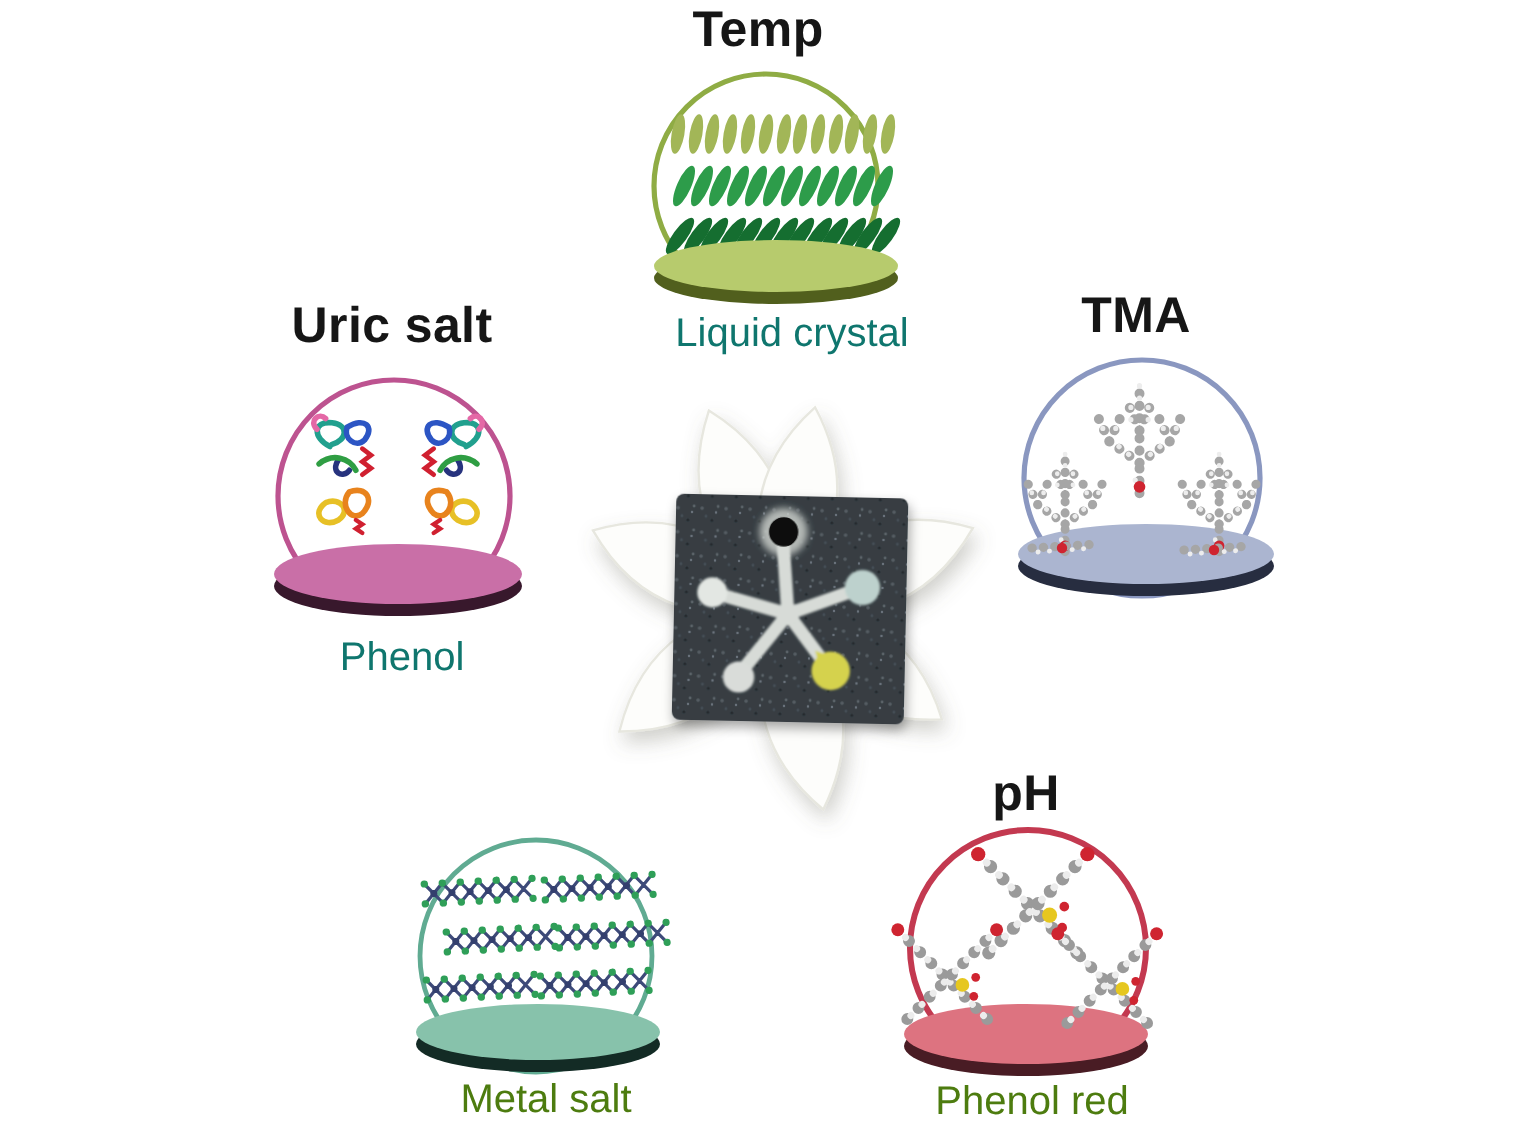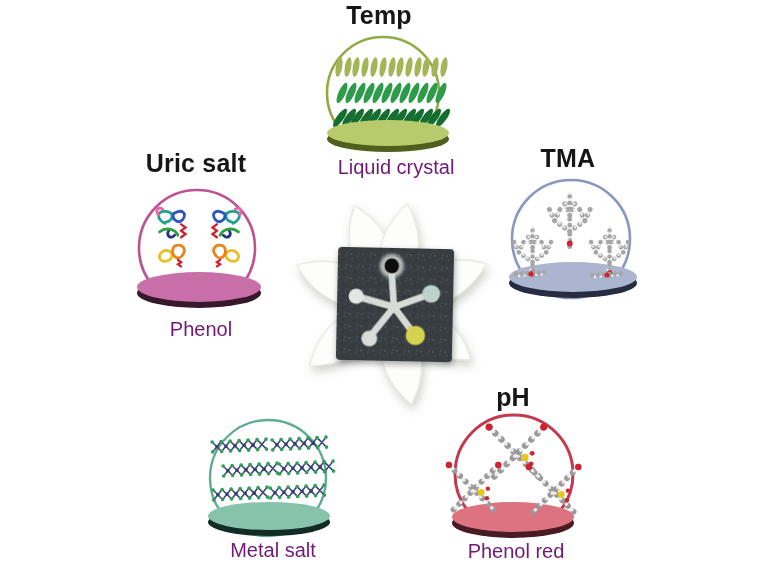--- a/index.html
+++ b/index.html
@@ -20,23 +20,23 @@
   }
   .title{
     font-size:25px;
     font-weight:700;
     color:#161616;
     letter-spacing:0.2px;
   }
   .sub{
     font-size:20px;
     font-weight:400;
-    color:#701a75;
-  }
-  .sub.muted{color:#701a75;}
+    color:#0f766e;
+  }
+  .sub.muted{color:#4d7c0f;}
   
   .bg{stroke:#a6a6a6;stroke-width:4.6;stroke-dasharray:0.1 5.6;stroke-linecap:round;fill:none;}
   .bw{stroke:#ededed;stroke-width:2.4;stroke-dasharray:0.1 5.6;stroke-linecap:round;fill:none;}
   .ballsg{stroke:#9a9a9a;stroke-width:6.2;stroke-dasharray:0.1 8.2;stroke-linecap:round;fill:none;}
   .ballsw{stroke:#ececec;stroke-width:3.6;stroke-dasharray:0.1 8.2;stroke-linecap:round;fill:none;}
 </style>
 </head>
 <body>
 
 <div class="stage">

